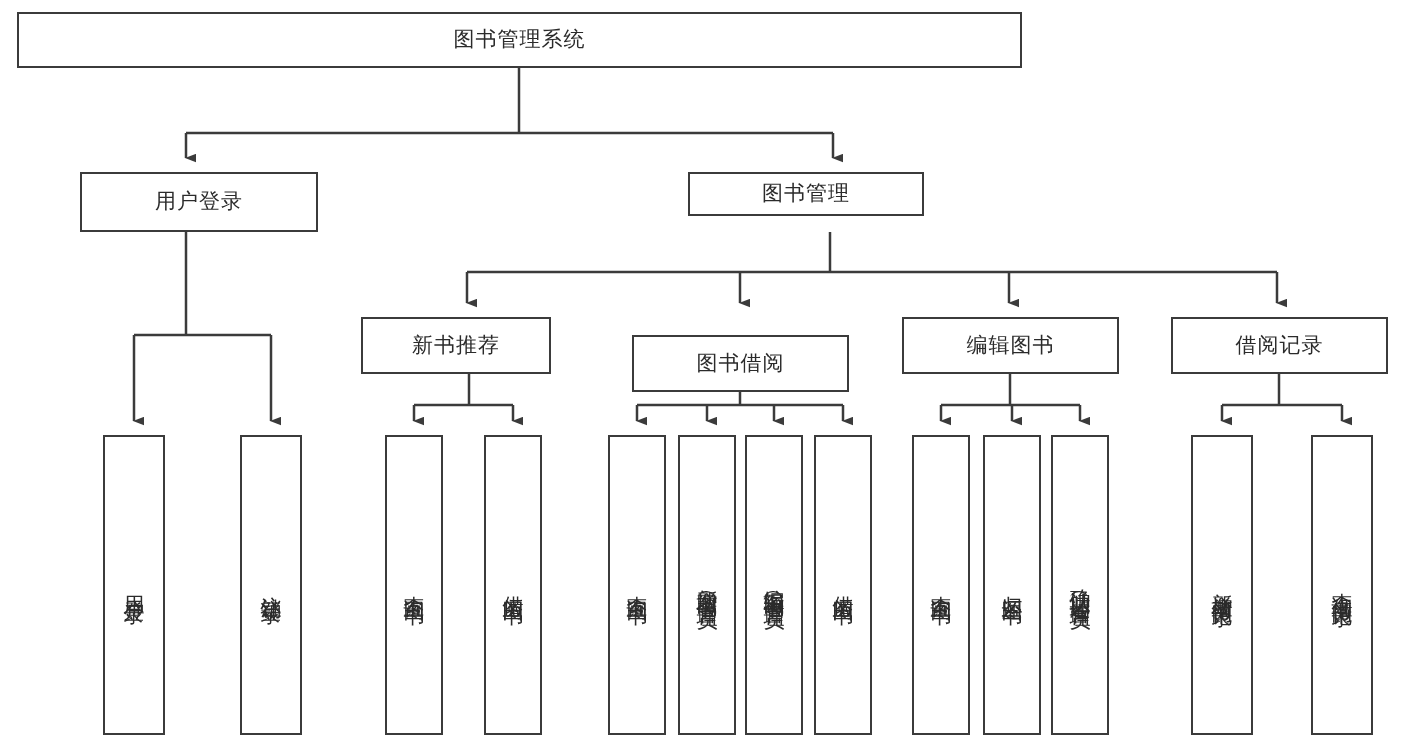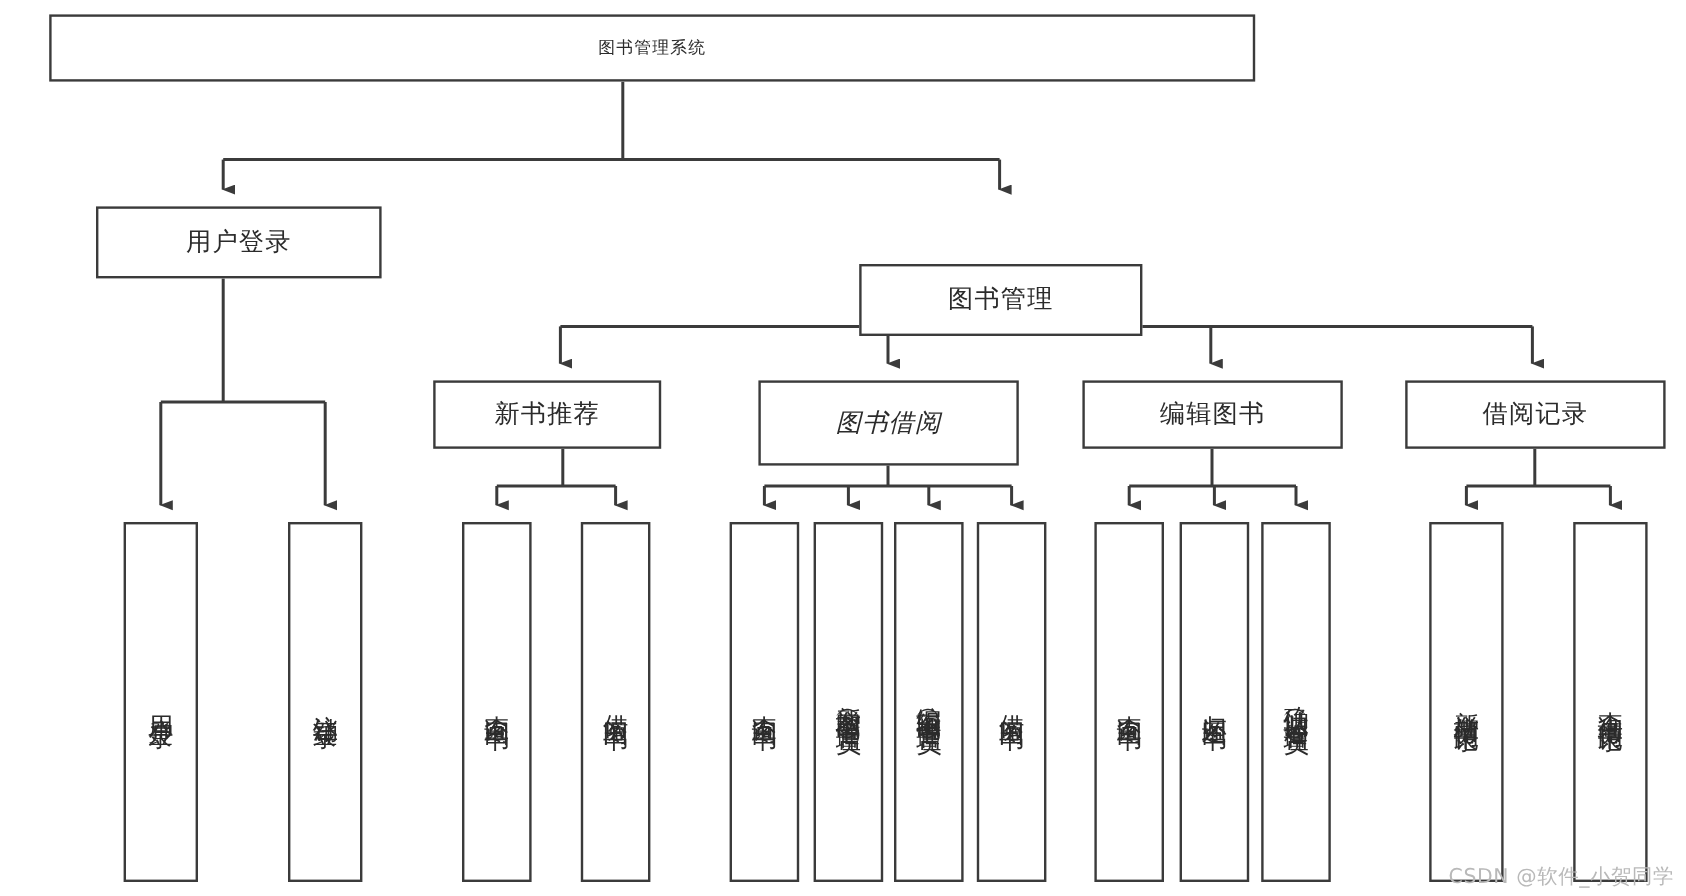--- a/index.html
+++ b/index.html
@@ -35,22 +35,21 @@
     justify-content: center;
     color: #2b2b2b;
   }
   .node.horiz {
     font-size: 21px;
     letter-spacing: 1px;
     line-height: 1.2;
     text-align: center;
   }
   .node.root {
-    font-size: 14px;
-    margin-left: 24px;
+    font-size: 21px;
   }
   .node.vert {
     writing-mode: vertical-rl;
     text-orientation: upright;
     font-size: 21px;
     letter-spacing: 3px;
     line-height: 1.05;
     align-items: center;
     justify-content: center;
     padding: 4px 0;
@@ -129,28 +128,28 @@
     </g>
   </svg>
 
   <div class="node horiz root" style="left:17px; top:12px; width:1005px; height:56px;">
     <span>图书管理系统</span>
   </div>
 
   <div class="node horiz" style="left:80px; top:172px; width:238px; height:60px;">
     <span>用户登录</span>
   </div>
-  <div class="node horiz" style="left:716px; top:172px; width:236px; height:60px;margin-top:48px;">
+  <div class="node horiz" style="left:688px; top:172px; width:236px; height:44px;">
     <span>图书管理</span>
   </div>
 
   <div class="node horiz" style="left:361px; top:317px; width:190px; height:57px;">
     <span>新书推荐</span>
   </div>
-  <div class="node horiz" style="left:632px; top:317px; width:217px; height:71px;font-style:italic;">
+  <div class="node horiz" style="left:632px; top:335px; width:217px; height:57px;">
     <span>图书借阅</span>
   </div>
   <div class="node horiz" style="left:902px; top:317px; width:217px; height:57px;">
     <span>编辑图书</span>
   </div>
   <div class="node horiz" style="left:1171px; top:317px; width:217px; height:57px;">
     <span>借阅记录</span>
   </div>
 
   <div class="node vert" style="left:103px; top:435px; width:62px; height:300px;">
@@ -190,14 +189,13 @@
     <span class="vtext">确认归还（管理员）</span>
   </div>
 
   <div class="node vert" style="left:1191px; top:435px; width:62px; height:300px;">
     <span class="vtext">新增借阅记录</span>
   </div>
   <div class="node vert" style="left:1311px; top:435px; width:62px; height:300px;">
     <span class="vtext">查询借阅记录</span>
   </div>
 
-  <div id="watermark">CSDN @软件_小贺同学</div>
 </div>
 
 </body></html>

